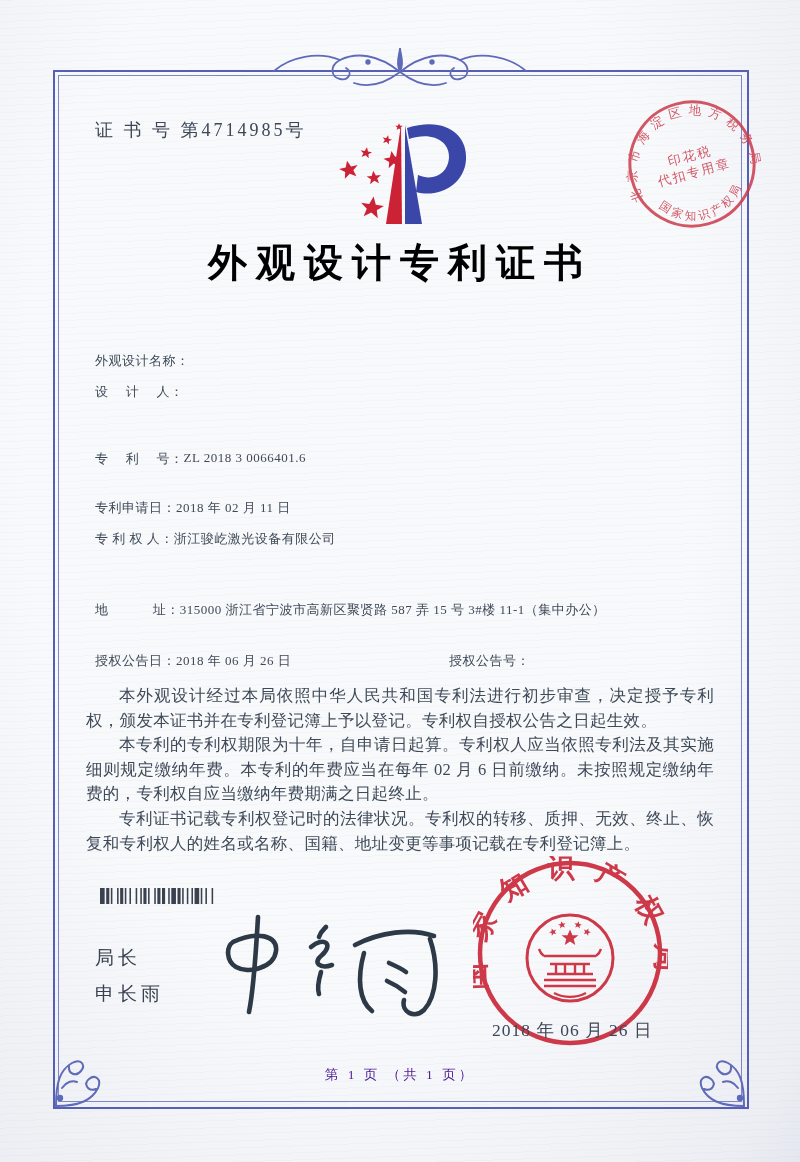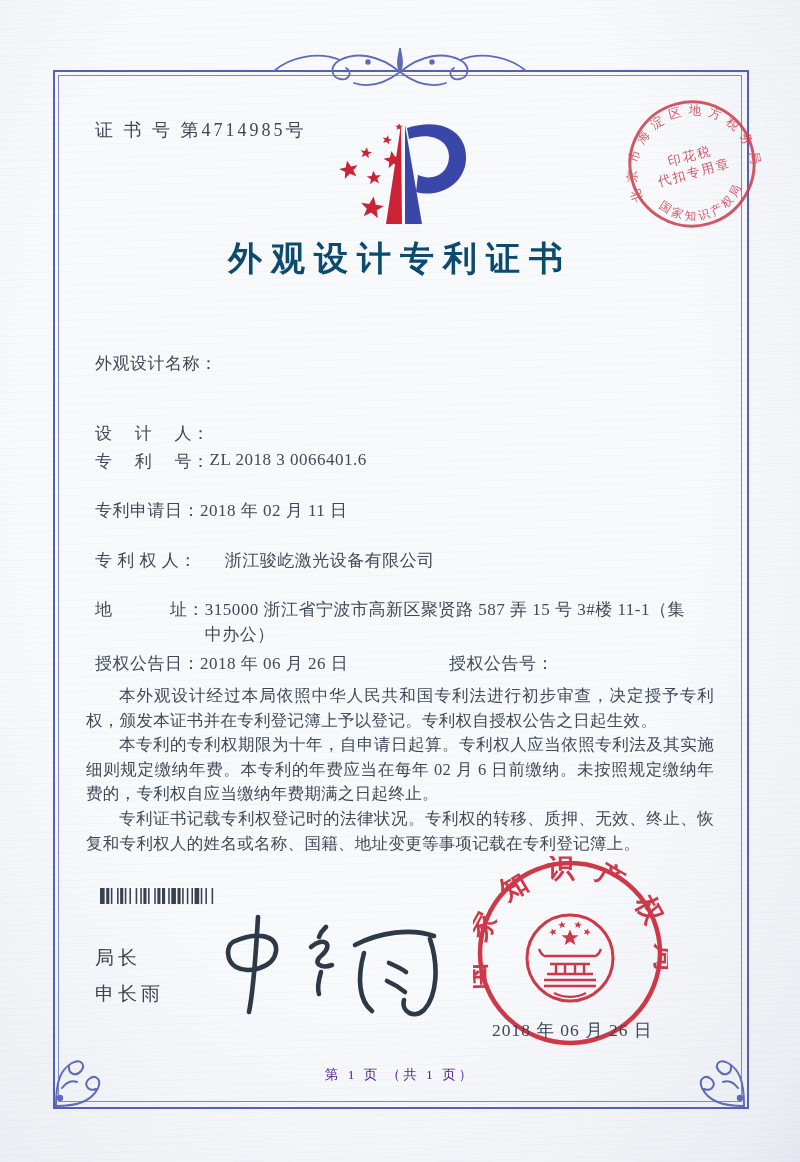--- a/index.html
+++ b/index.html
@@ -9,28 +9,28 @@
     background:
       repeating-linear-gradient(178deg, rgba(120,140,200,0.045) 0 1px, transparent 1px 7px),
       radial-gradient(ellipse at 45% 38%, #f8f9fb 55%, #eceef3 92%, #e4e7ee 100%);
   }
   .abs{position:absolute;}
   
   .frame-outer{left:53px;top:70px;width:692px;height:1035px;border:2px solid #5560b4;}
   .frame-inner{left:58px;top:75px;width:682px;height:1025px;border:1px solid #7d86c9;}
   
   .cert-no{left:95px;top:118px;font-size:18px;letter-spacing:3px;color:#3d4757;}
-  .title{left:0;top:236px;width:100%;text-align:center;font-size:34px;font-weight:600;
-         letter-spacing:9px;color:#0c4a6e;}
-  
-  .row{left:95px;width:600px;display:flex;font-size:17px;color:#3f4a58;letter-spacing:0.5px;}
+  .title{left:0;top:236px;width:100%;text-align:center;font-size:39px;font-weight:600;
+         letter-spacing:9px;color:#000000;}
+  
+  .row{left:95px;width:600px;display:flex;font-size:13px;color:#3f4a58;letter-spacing:0.5px;}
   .row .lbl{flex:none;white-space:pre;}
   .row .val{flex:1;}
-  .r-name{top:352px;}  .r-designer{top:422px;}  .r-patno{top:450px;}
-  .r-filing{top:499px;} .r-patentee{top:549px;gap:28px;}
+  .r-name{top:352px;}  .r-designer{top:383px;}  .r-patno{top:450px;}
+  .r-filing{top:499px;} .r-patentee{top:530px;}
   .r-addr{top:597px;width:592px;line-height:25px;}
   .r-grant{top:652px;width:330px;}
   .r-grantno{left:449px;top:652px;width:300px;align-items:flex-end;}
   
   .para{left:86px;width:628px;text-align:justify;text-indent:2em;
         font-size:16.5px;line-height:24.6px;color:#3f4a58;letter-spacing:0.3px;}
   .p1{top:684px;} .p2{top:733px;} .p3{top:807px;}
   
   .barcode{left:100px;top:888px;width:211px;height:16px;}
   .chief-title{left:95px;top:945px;font-size:19px;letter-spacing:4px;color:#37414f;}

